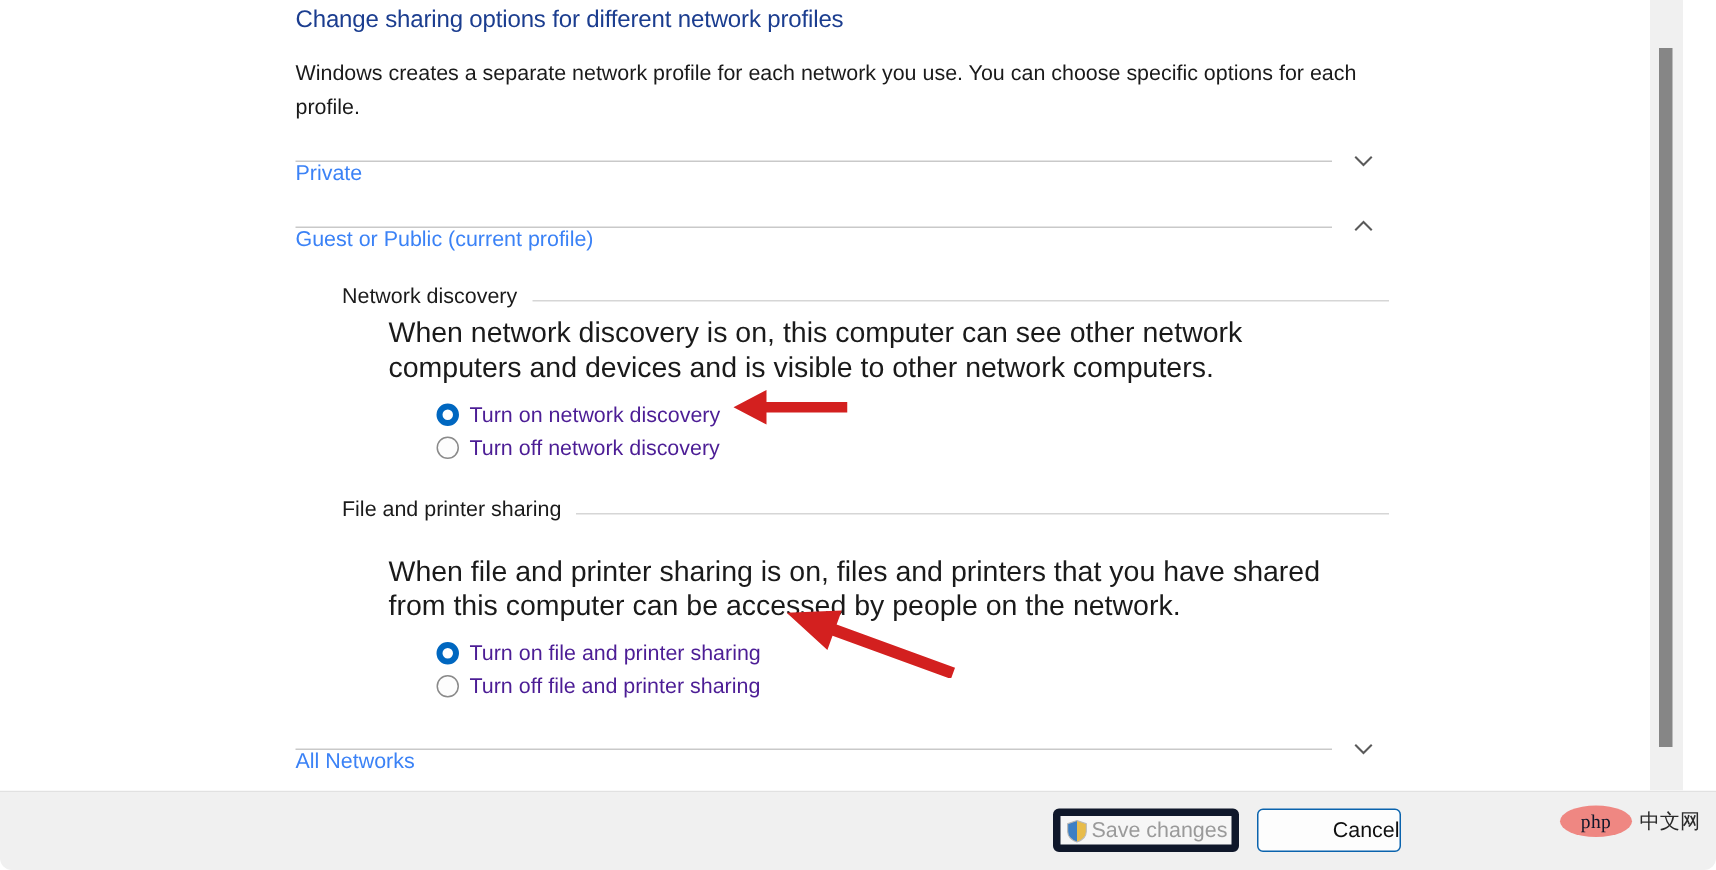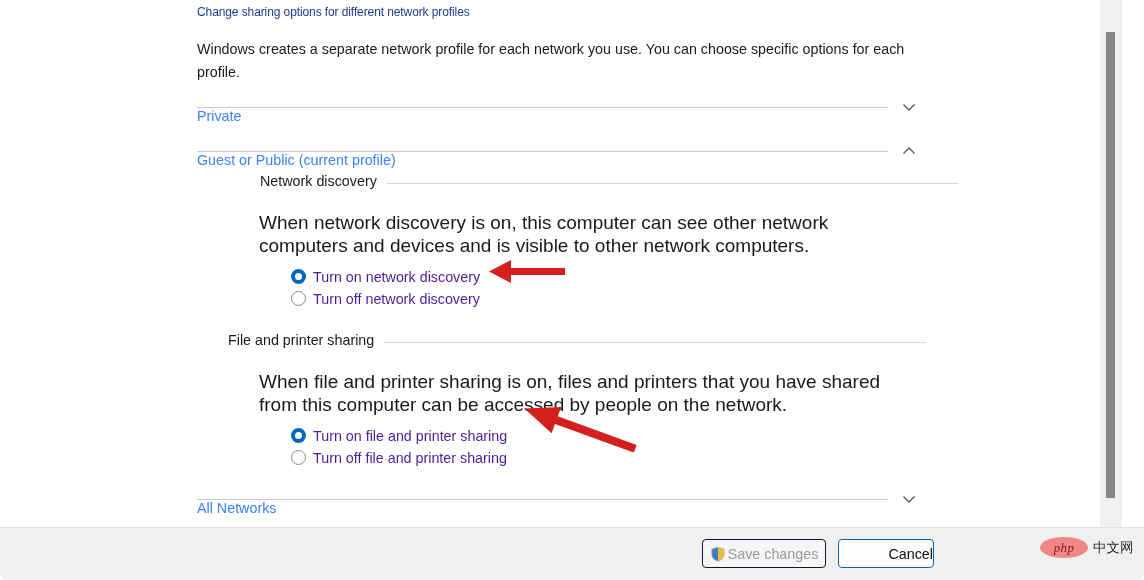--- a/index.html
+++ b/index.html
@@ -24,21 +24,21 @@
     left: 0; top: 0;
     width: 1122px;
     height: 527px;
     background: #ffffff;
     overflow: hidden;
   }
 
   .page-heading {
     position: absolute;
     left: 197px; top: 5px;
-    font-size: 12px;
+    font-size: 16px;
     color: #1b3d8f;
     letter-spacing: -0.1px;
     white-space: nowrap;
   }
 
   .page-desc {
     position: absolute;
     left: 197px; top: 38px;
     width: 710px;
     font-size: 14.3px;
@@ -100,21 +100,21 @@
     z-index: 2;
   }
   .sub-section-head .ss-rule {
     position: absolute;
     left: 0; right: 0; top: 10px;
     height: 1px;
     background: #d6d6d6;
     z-index: 1;
   }
 
-  #head-discovery { top: 173px; margin-left: 32px; }
+  #head-discovery { top: 190px; }
   #head-sharing   { top: 332px; }
 
   .sub-desc {
     position: absolute;
     left: 259px;
     width: 652px;
     font-size: 19px;
     line-height: 23px;
     color: #1a1a1a;
   }
@@ -194,21 +194,21 @@
     border-radius: 4px;
     font-size: 14.3px;
     display: flex;
     align-items: center;
     justify-content: center;
     background: #f6f6f6;
   }
   #btn-save {
     left: 702px; top: 539px;
     width: 124px;
-    border: 1px solid #0f172a;
+    border: 5px solid #0f172a;
     color: #9a9a9a;
     gap: 2px;
   }
   #btn-save .save-label { color: #9a9a9a; }
   #btn-cancel {
     left: 838px; top: 539px;
     width: 96px;
     border: 1.6px solid #0a63ad;
     background: #fdfdfd;
     color: #101010;
@@ -225,23 +225,22 @@
     gap: 5px;
   }
   .wm-badge {
     width: 48px; height: 21px;
     border-radius: 50%;
     background: #ef8782;
     display: flex;
     align-items: center;
     justify-content: center;
     font-family: "Liberation Serif", serif;
-    font-style: italic;
     font-size: 13px;
-    color: #7f1d1d;
+    color: #0f172a;
     letter-spacing: 0.3px;
   }
   .wm-text {
     font-size: 13.5px;
     color: #2b2b2b;
     white-space: nowrap;
     font-family: "DejaVu Sans", sans-serif;
   }
 </style>
 </head>

